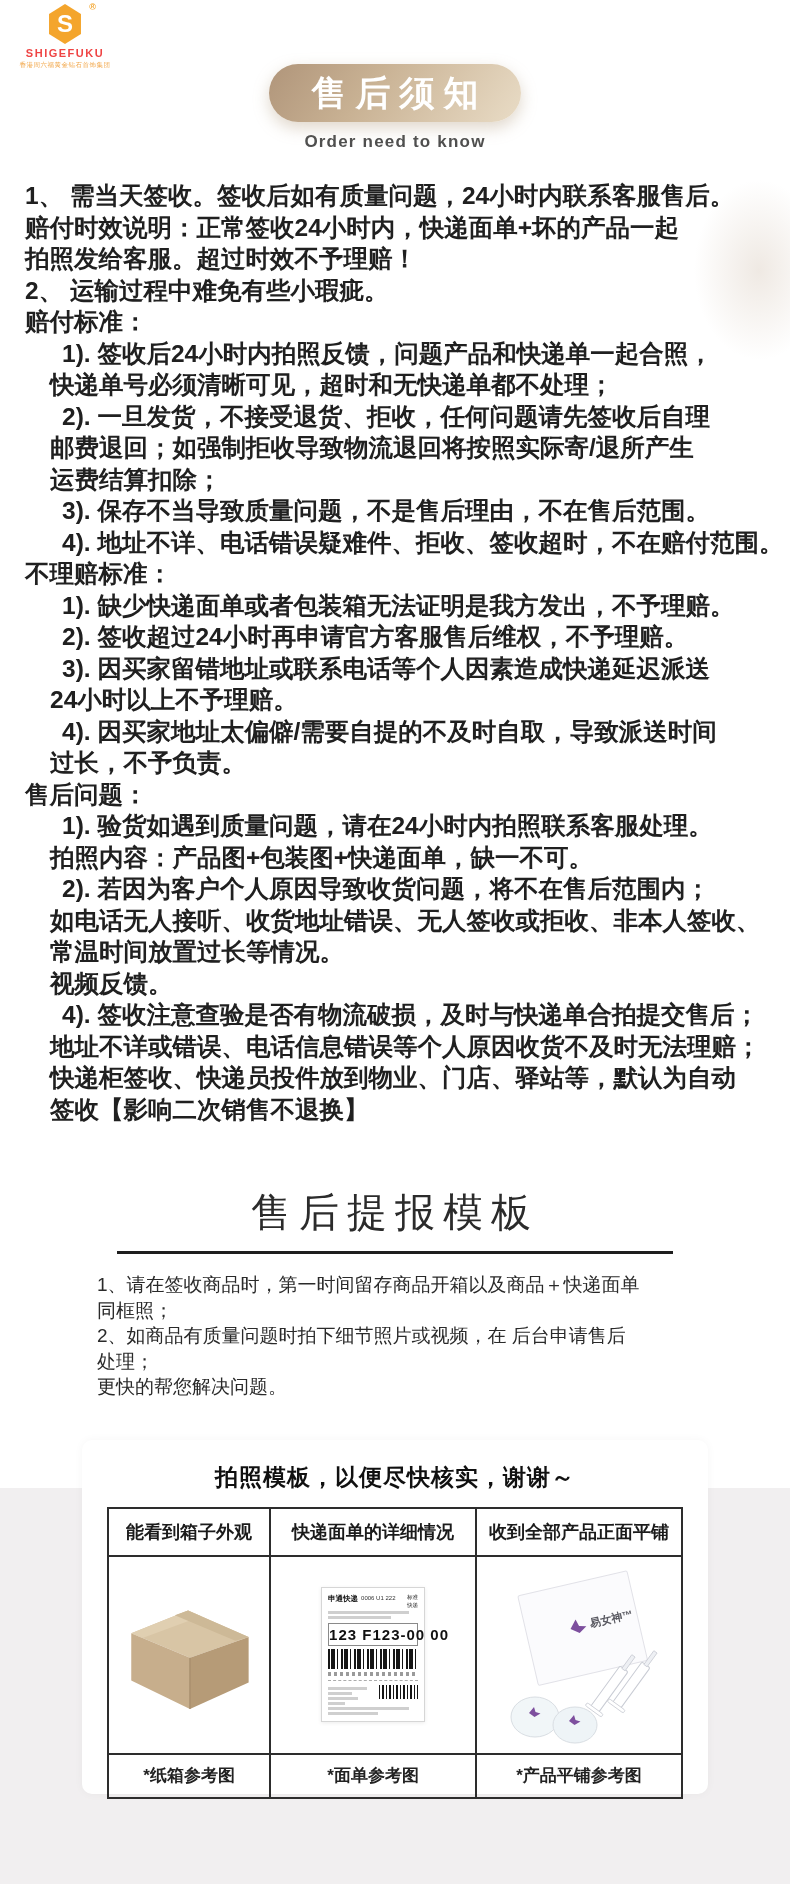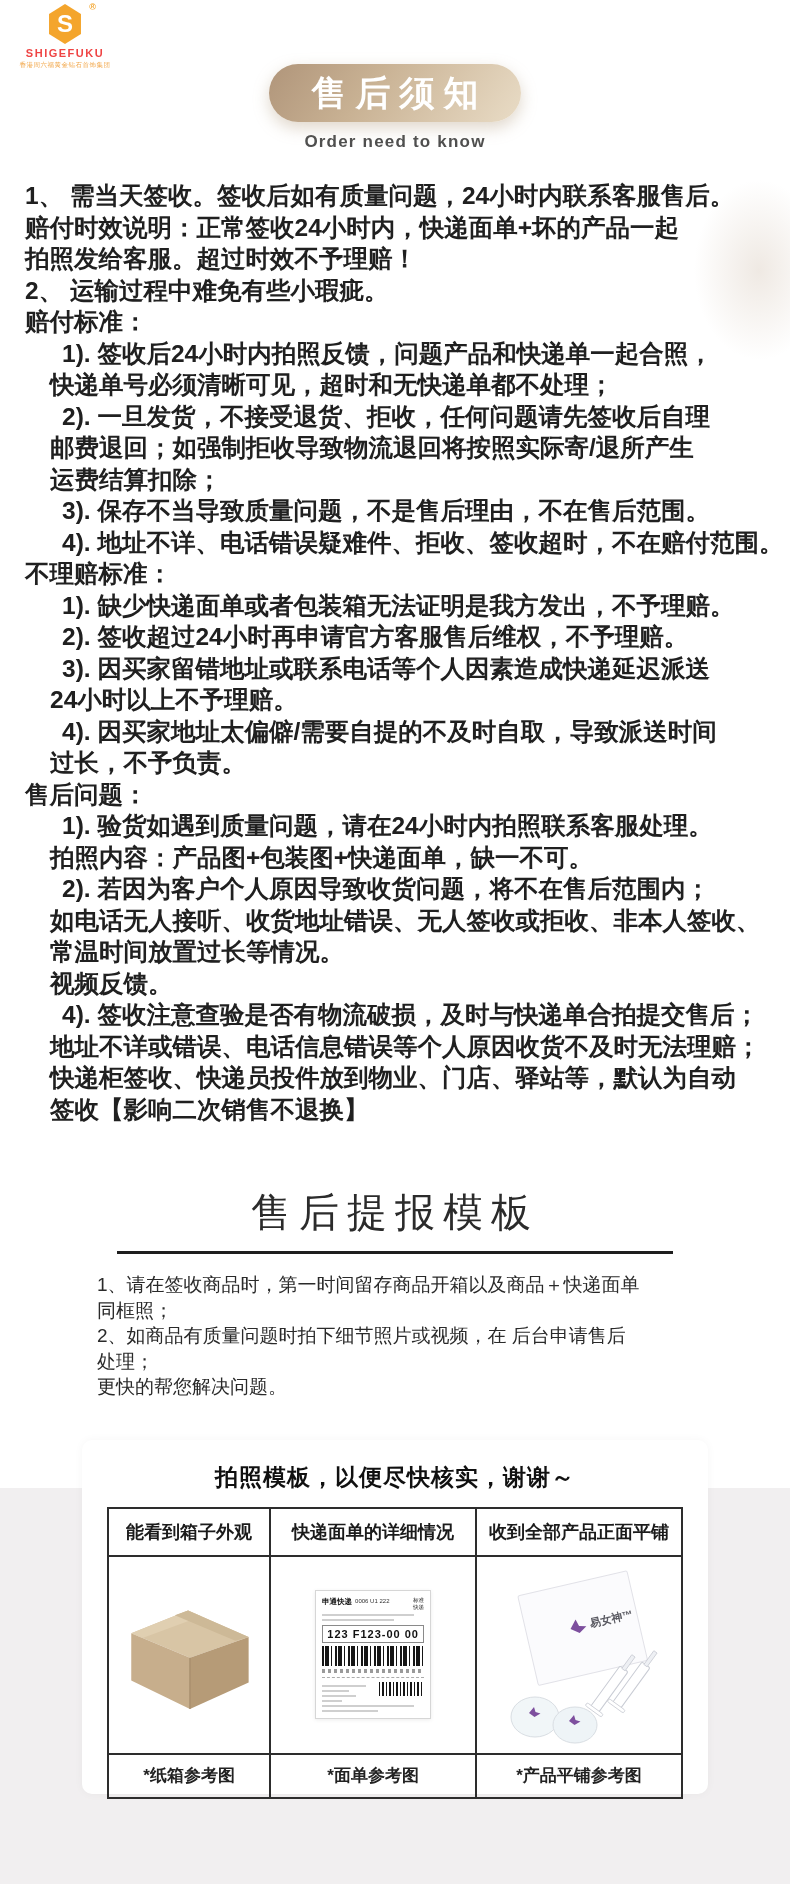--- a/index.html
+++ b/index.html
@@ -52,30 +52,30 @@
   .pt-row{display:flex;}
   .pt-row + .pt-row{border-top:2px solid #2d2d2d;}
   .pt-cell{box-sizing:border-box;display:flex;align-items:center;justify-content:center;overflow:hidden;}
   .pt-cell + .pt-cell{border-left:2px solid #2d2d2d;}
   .c1{width:28%;}.c2{width:36%;}.c3{width:36%;}
   .pt-head .pt-cell{height:46px;font-size:18px;font-weight:bold;color:#1b1b1b;}
   .pt-imgs .pt-cell{height:196px;}
   .pt-caps .pt-cell{height:42px;font-size:17px;font-weight:bold;color:#222;}
 
   
-  .waybill{width:116px;background:#fff;border:1px solid #d6d6d6;box-shadow:0 1px 4px rgba(0,0,0,.08);
+  .waybill{width:104px;background:#fff;border:1px solid #d6d6d6;box-shadow:0 1px 4px rgba(0,0,0,.08);
            padding:6px;box-sizing:border-box;}
   .wb-head{display:flex;align-items:flex-start;}
   .wb-courier{font-size:7.5px;font-weight:bold;color:#111;white-space:nowrap;}
   .wb-num{font-size:6px;color:#333;margin-left:3px;margin-top:1px;white-space:nowrap;}
   .wb-tags{margin-left:auto;display:flex;flex-direction:column;text-align:right;}
   .wb-tags span{font-size:5.5px;color:#222;line-height:1.3;white-space:nowrap;}
   .wb-mini{height:2.5px;background:#cfcfcf;margin-top:2.5px;}
   .w90{width:90%;}.w70{width:70%;}.w55{width:55%;}.w40{width:40%;}
-  .wb-code{margin-top:4px;border:1px solid #8a8a8a;font-size:11px;font-weight:bold;letter-spacing:1px;
+  .wb-code{margin-top:4px;border:1px solid #8a8a8a;font-size:15px;font-weight:bold;letter-spacing:1px;
            text-align:center;padding:2px 0;color:#111;white-space:nowrap;}
   .wb-barcode{margin-top:3px;height:20px;
     background:repeating-linear-gradient(90deg,#161616 0 2px,transparent 2px 3px,#161616 3px 7px,transparent 7px 9px,#161616 9px 10px,transparent 10px 13px);}
   .wb-dotline{margin-top:3px;height:4px;background:repeating-linear-gradient(90deg,#9a9a9a 0 3px,transparent 3px 6px);}
   .wb-split{margin-top:4px;border-top:1px dashed #ababab;padding-top:4px;display:flex;justify-content:space-between;align-items:flex-start;}
   .wb-left{width:48%;}
   .wb-barcode.small{width:44%;height:14px;margin-top:0;
     background:repeating-linear-gradient(90deg,#161616 0 1.5px,transparent 1.5px 3px,#161616 3px 5px,transparent 5px 7px);}
 </style>
 </head>

